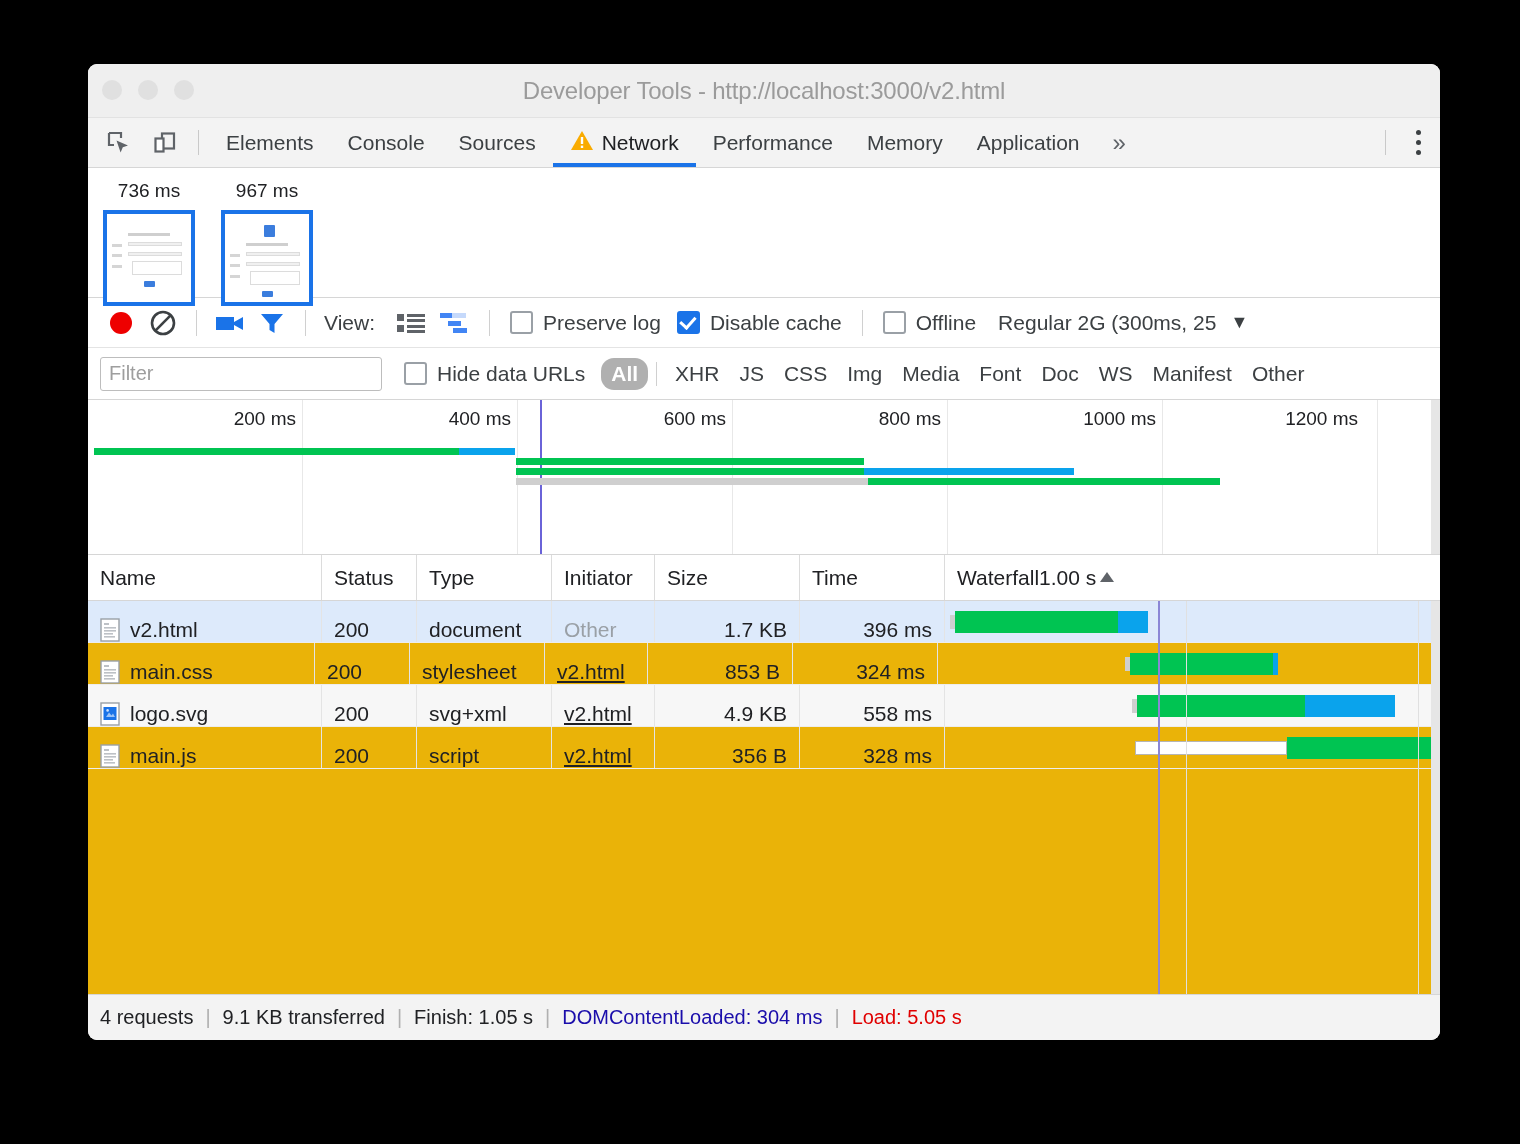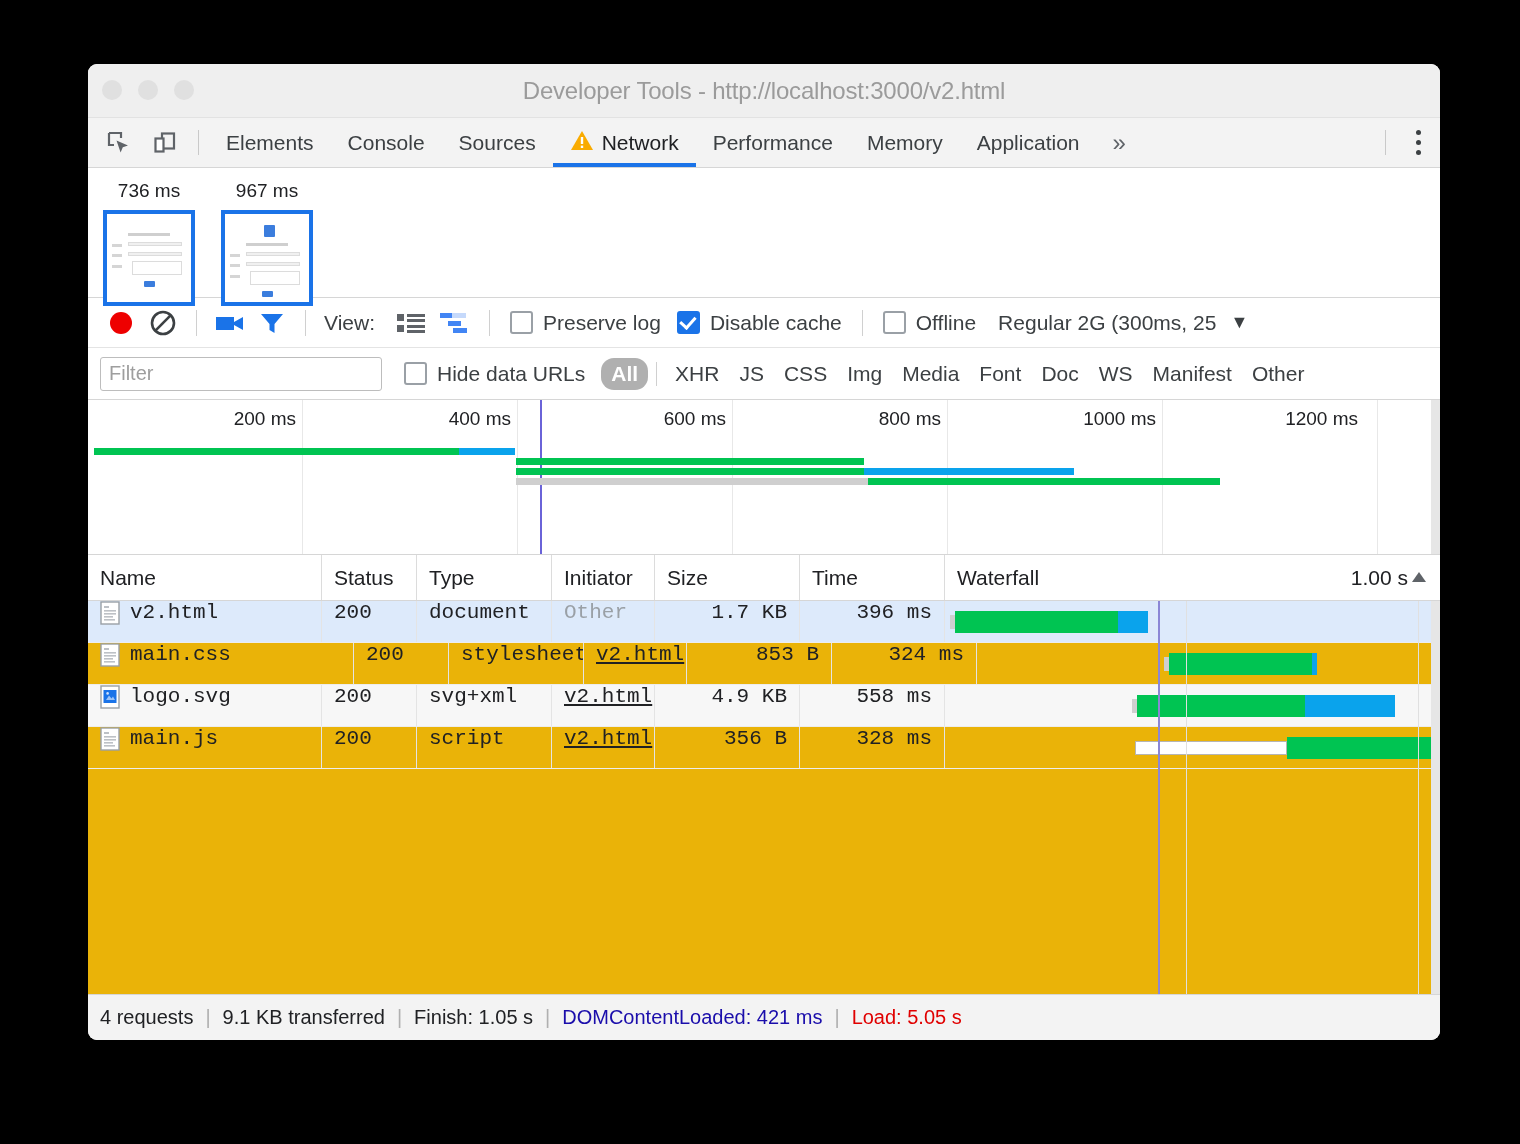--- a/index.html
+++ b/index.html
@@ -197,38 +197,38 @@
     flex: none;
   }
   .th {
     display: flex; align-items: center;
     font-size: 21px; color: #202124;
     padding: 0 12px;
     border-right: 1px solid #dcdcdc;
     white-space: nowrap;
   }
   .th.waterfall {
-    flex: 1 1 auto; justify-content: space-between;
+    flex: 1 1 auto; 
     border-right: none; position: relative;
   }
   .wf-right { display: flex; align-items: center; gap: 2px; }
   .tbody { flex: 1 1 auto; position: relative; overflow: hidden; }
   .row {
     height: 42px; display: flex; align-items: stretch;
     border-bottom: 1px solid #ededed;
     position: relative;
   }
   .row.selected { background: #ddeafb; }
   .row.alt { background: #f7f7f7; }
   .td {
-    display: flex; align-items: flex-start;
+    display: flex; align-items: flex-end;
     font-size: 21px; color: #202124;
     padding: 0 12px;
     border-right: 1px solid #e4e4e4;
-    white-space: nowrap; overflow: hidden; font-family: Liberation Mono, monospace;
+    white-space: nowrap; overflow: hidden;
   }
   .td.num { justify-content: flex-end; }
   .td.name { gap: 10px; }
   .td.muted { color: #9aa0a6; }
   .td .link { color: #202124; text-decoration: underline; }
   .td.wf { flex: 1 1 auto; border-right: none; position: relative; padding: 0; }
   .fileicon { width: 20px; height: 24px; flex: none; }
   .bar { position: absolute; top: 10px; height: 22px; }
   .bar .g { position: absolute; top: 0; height: 22px; background: #00c452; }
   .bar .b { position: absolute; top: 0; height: 22px; background: #0aa3ec; }
@@ -523,21 +523,21 @@
         <div class="td wf">
           <div class="bar" style="left:0;">
             <div class="qs" style="left:5px;"></div>
             <div class="g" style="left:10px; width:163px;"></div>
             <div class="b" style="left:173px; width:30px;"></div>
           </div>
         </div>
       </div>
 
       <div class="row">
-        <div class="td name" style="width:266px;">
+        <div class="td name" style="width:227px;">
           <span class="fileicon">
             <svg width="20" height="24" viewBox="0 0 20 24">
               <rect x="1" y="1" width="18" height="22" fill="#fff" stroke="#9aa0a6" stroke-width="1.4"></rect>
               <rect x="4" y="5" width="5" height="2" fill="#bdc1c6"></rect>
               <rect x="4" y="9" width="12" height="1.6" fill="#bdc1c6"></rect>
               <rect x="4" y="12" width="12" height="1.6" fill="#bdc1c6"></rect>
               <rect x="4" y="15" width="9" height="1.6" fill="#bdc1c6"></rect>
               <rect x="4" y="18" width="11" height="1.6" fill="#bdc1c6"></rect>
             </svg>
           </span>
@@ -625,18 +625,18 @@
     </div>
   </div>
 
   <div class="statusbar">
     <span class="st-item">4 requests</span>
     <span class="st-sep">|</span>
     <span class="st-item">9.1 KB transferred</span>
     <span class="st-sep">|</span>
     <span class="st-item">Finish: 1.05 s</span>
     <span class="st-sep">|</span>
-    <span class="st-item st-dcl">DOMContentLoaded: 421 ms</span>
+    <span class="st-item st-dcl">DOMContentLoaded: 304 ms</span>
     <span class="st-sep">|</span>
     <span class="st-item st-load">Load: 5.05 s</span>
   </div>
 
 </div>
 
 </body></html>

